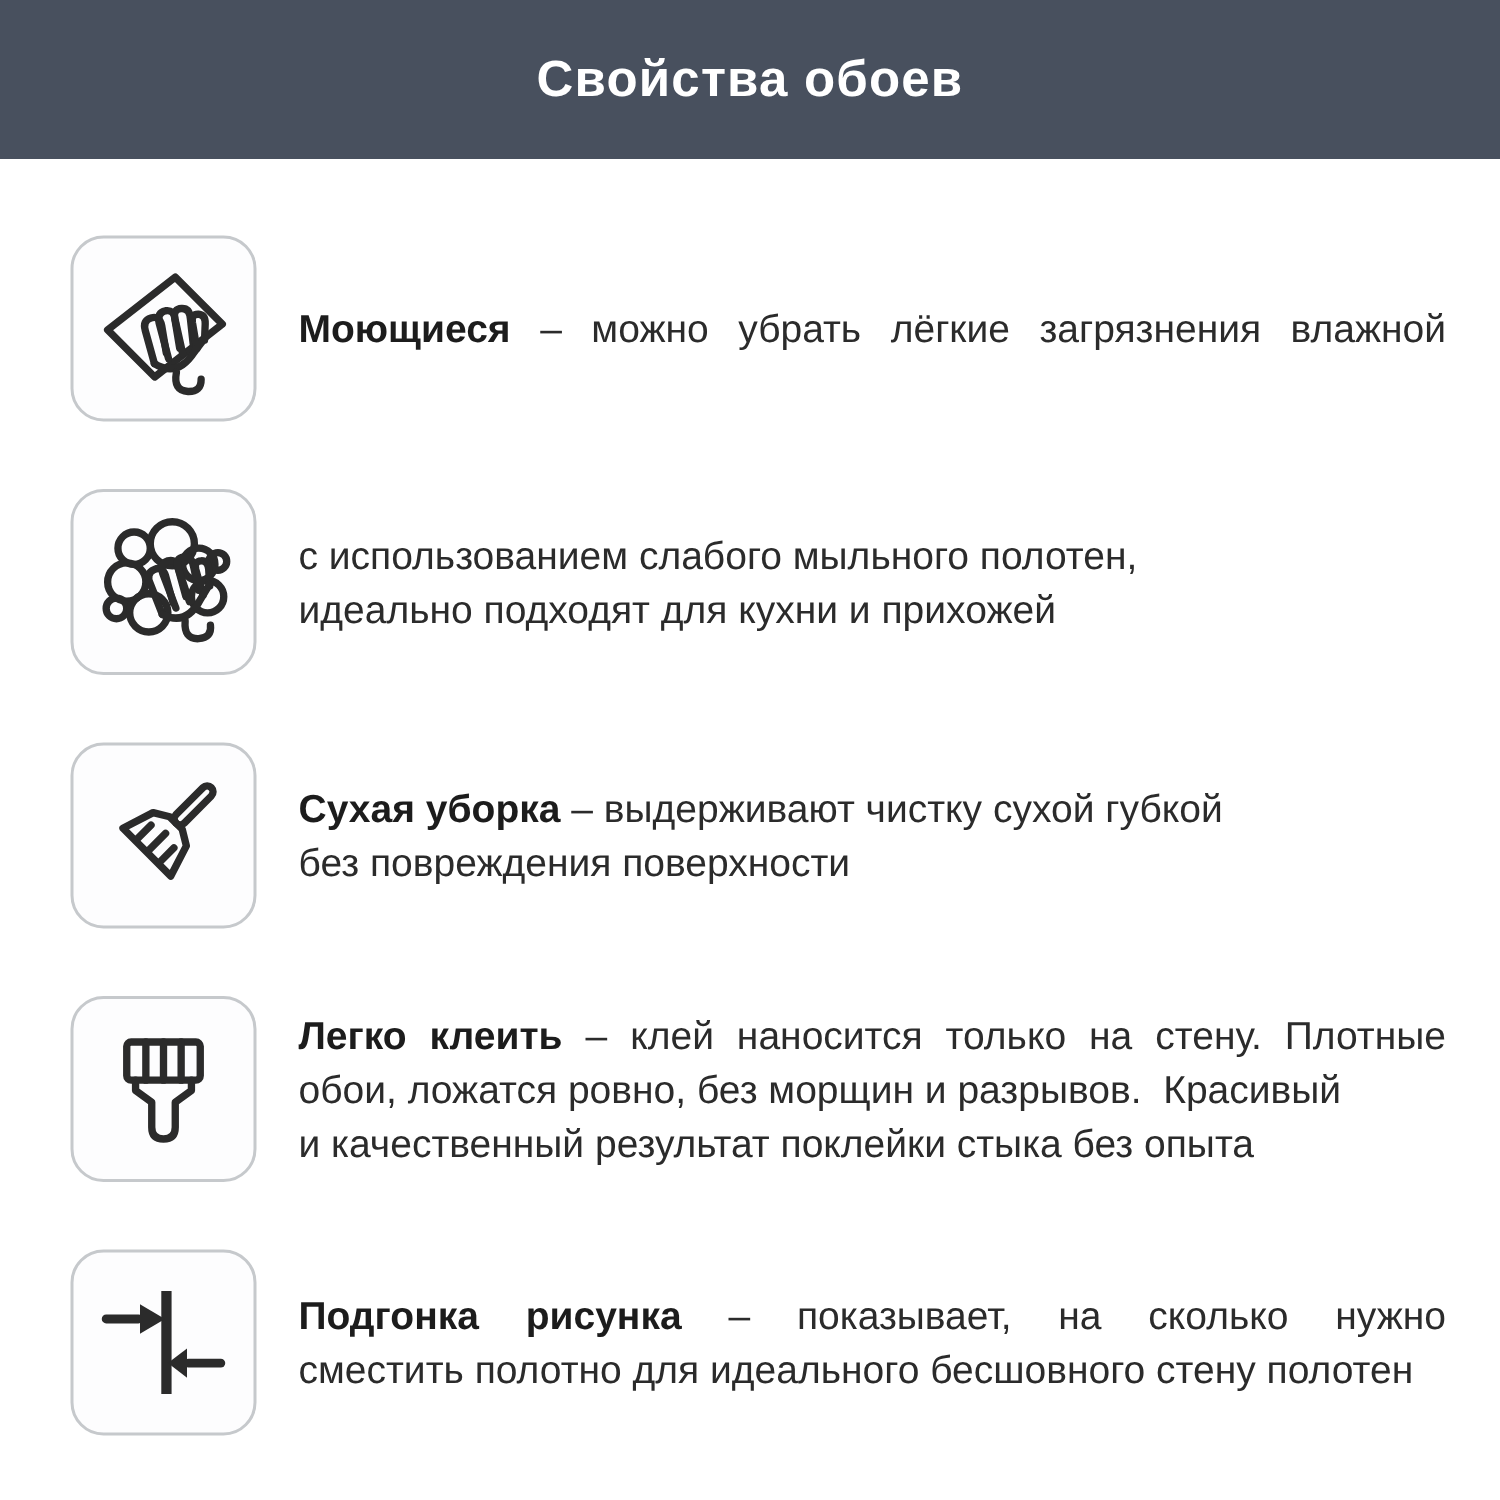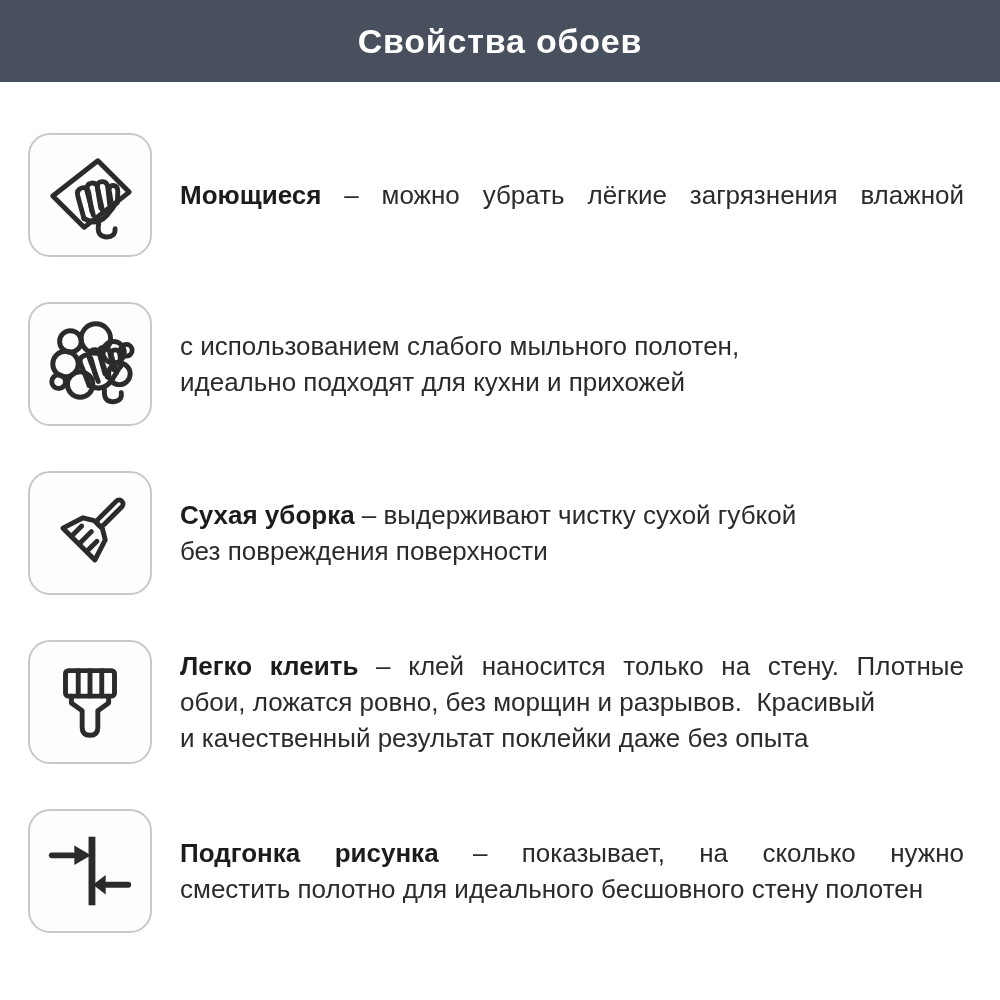--- a/index.html
+++ b/index.html
@@ -6,28 +6,28 @@
     --page-bg:#ffffff; --header-bg:#48505E; --header-text:#ffffff;
     --body-text:#2b2b2b; --term-text:#1c1c1c; --icon-stroke:#2b2b2b;
     --box-border:#c6c9cc; --box-bg:#fdfdfe;
   }
   html,body{margin:0;padding:0;}
   body{
     width:1000px;height:1000px;background:var(--page-bg);
     font-family:"Liberation Sans", sans-serif;overflow:hidden;
   }
   .header{
-    height:82px;background:var(--header-bg);
+    height:106px;background:var(--header-bg);
     display:flex;align-items:center;justify-content:center;
   }
   .header h1{
     margin:0;color:var(--header-text);font-size:34px;font-weight:700;
     letter-spacing:0.8px;
   }
-  .main{padding:51px 36px 0 28px;}
+  .main{padding:51px 36px 0 47px;}
   .feature-row{display:flex;align-items:center;gap:28px;margin-bottom:45px;}
   .icon-box{
     width:120px;height:120px;flex:0 0 auto;
     border:2px solid var(--box-border);border-radius:22px;background:var(--box-bg);
     display:flex;align-items:center;justify-content:center;box-sizing:content-box;
   }
   .icon-box svg{width:98px;height:98px;color:var(--icon-stroke);display:block;}
   .text{flex:1;font-size:26px;line-height:36px;color:var(--body-text);min-width:0;}
   .line{white-space:normal;}
   .line.stretch{text-align:justify;text-align-last:justify;}
@@ -111,21 +111,21 @@
       <rect x="25" y="18" width="50" height="26" rx="3"></rect>
       <path d="M38 18 V44"></path>
           <path d="M50 18 V44"></path>
           <path d="M62 18 V44"></path>
       <path d="M31 44 L31 51 L42 59 L42 76 Q42 84 50 84 Q58 84 58 76 L58 59 L69 51 L69 44"></path>
     </svg>
       </span>
     <div class="text">
         <div class="line stretch"><span class="term">Легко клеить</span> – клей наносится только на стену. Плотные</div>
         <div class="line">обои, ложатся ровно, без морщин и разрывов.&nbsp; Красивый</div>
-        <div class="line">и качественный результат поклейки даже без опыта</div>
+        <div class="line">и качественный результат поклейки стыка без опыта</div>
       </div>
   </section>
 
   <section class="feature-row">
     <span class="icon-box icon">
         <svg viewBox="0 0 100 100" fill="none" stroke="currentColor" stroke-width="6" stroke-linecap="round" stroke-linejoin="round" aria-hidden="true">
       <path d="M52 15 V85" stroke-width="7" stroke-linecap="butt"></path>
       <path d="M11 34 H33"></path>
       <polygon points="34,24 51,34 34,44" fill="currentColor" stroke="none"></polygon>
       <path d="M89 64 H67"></path>

